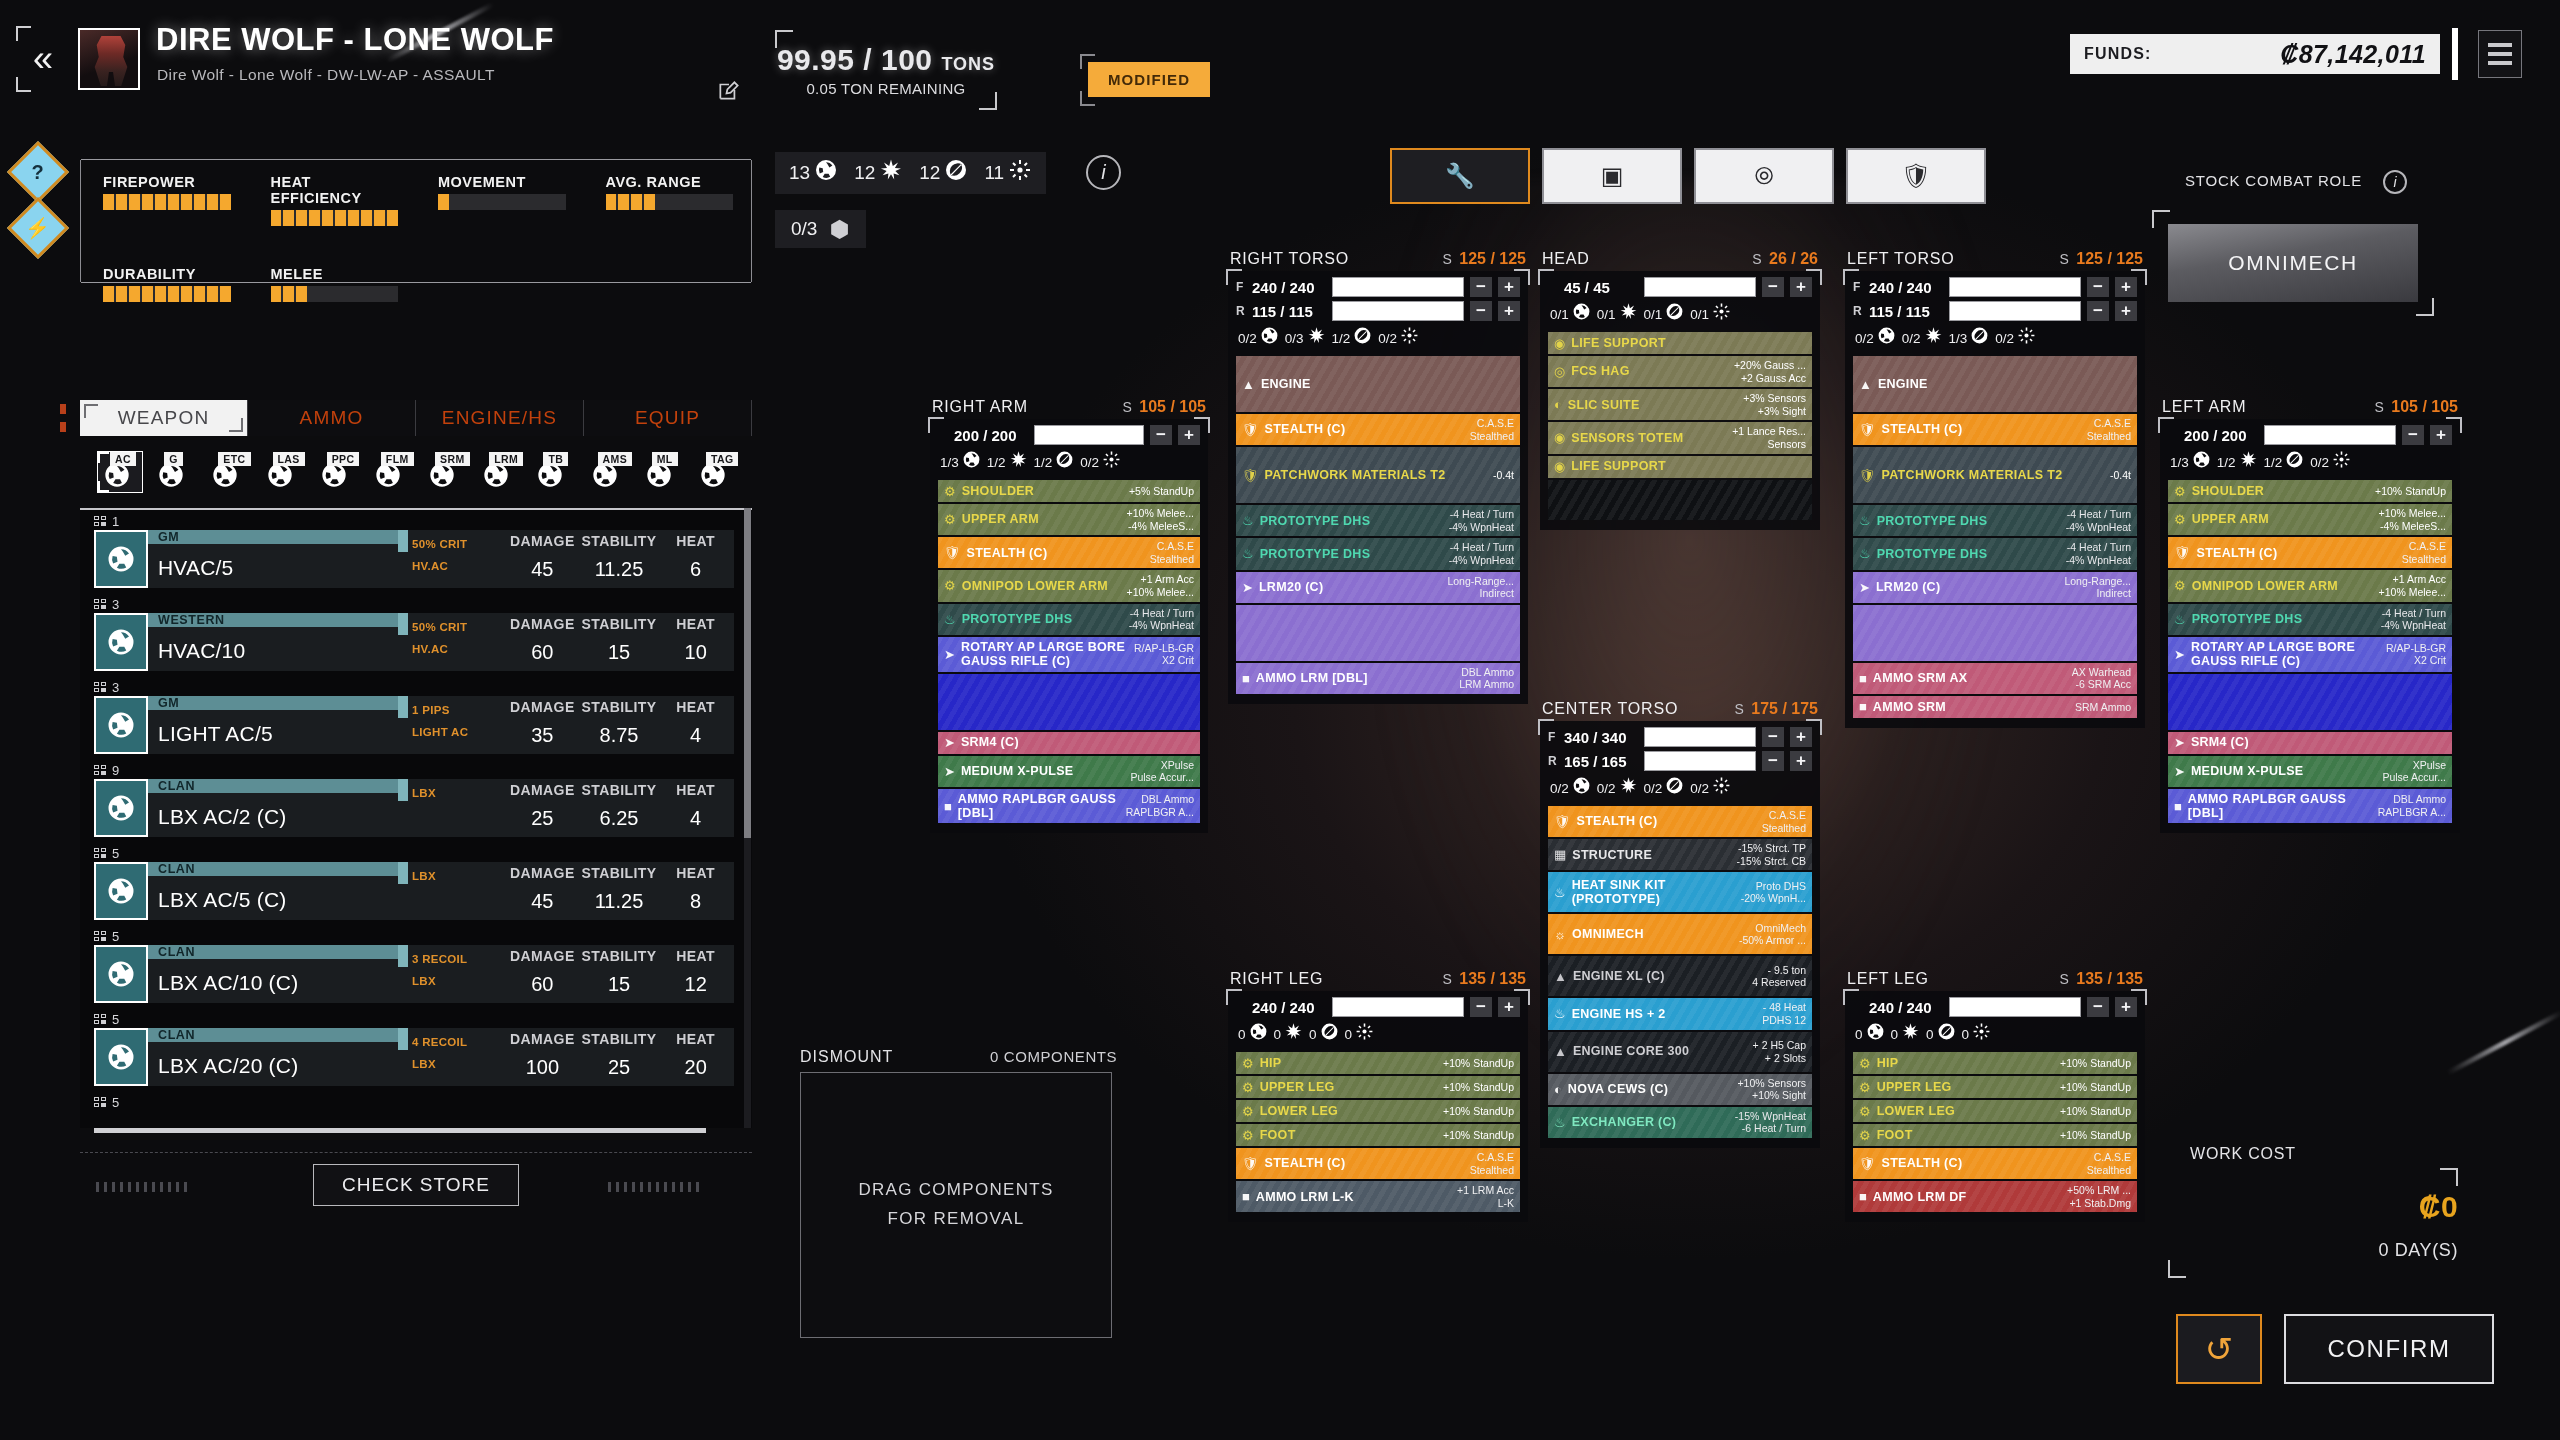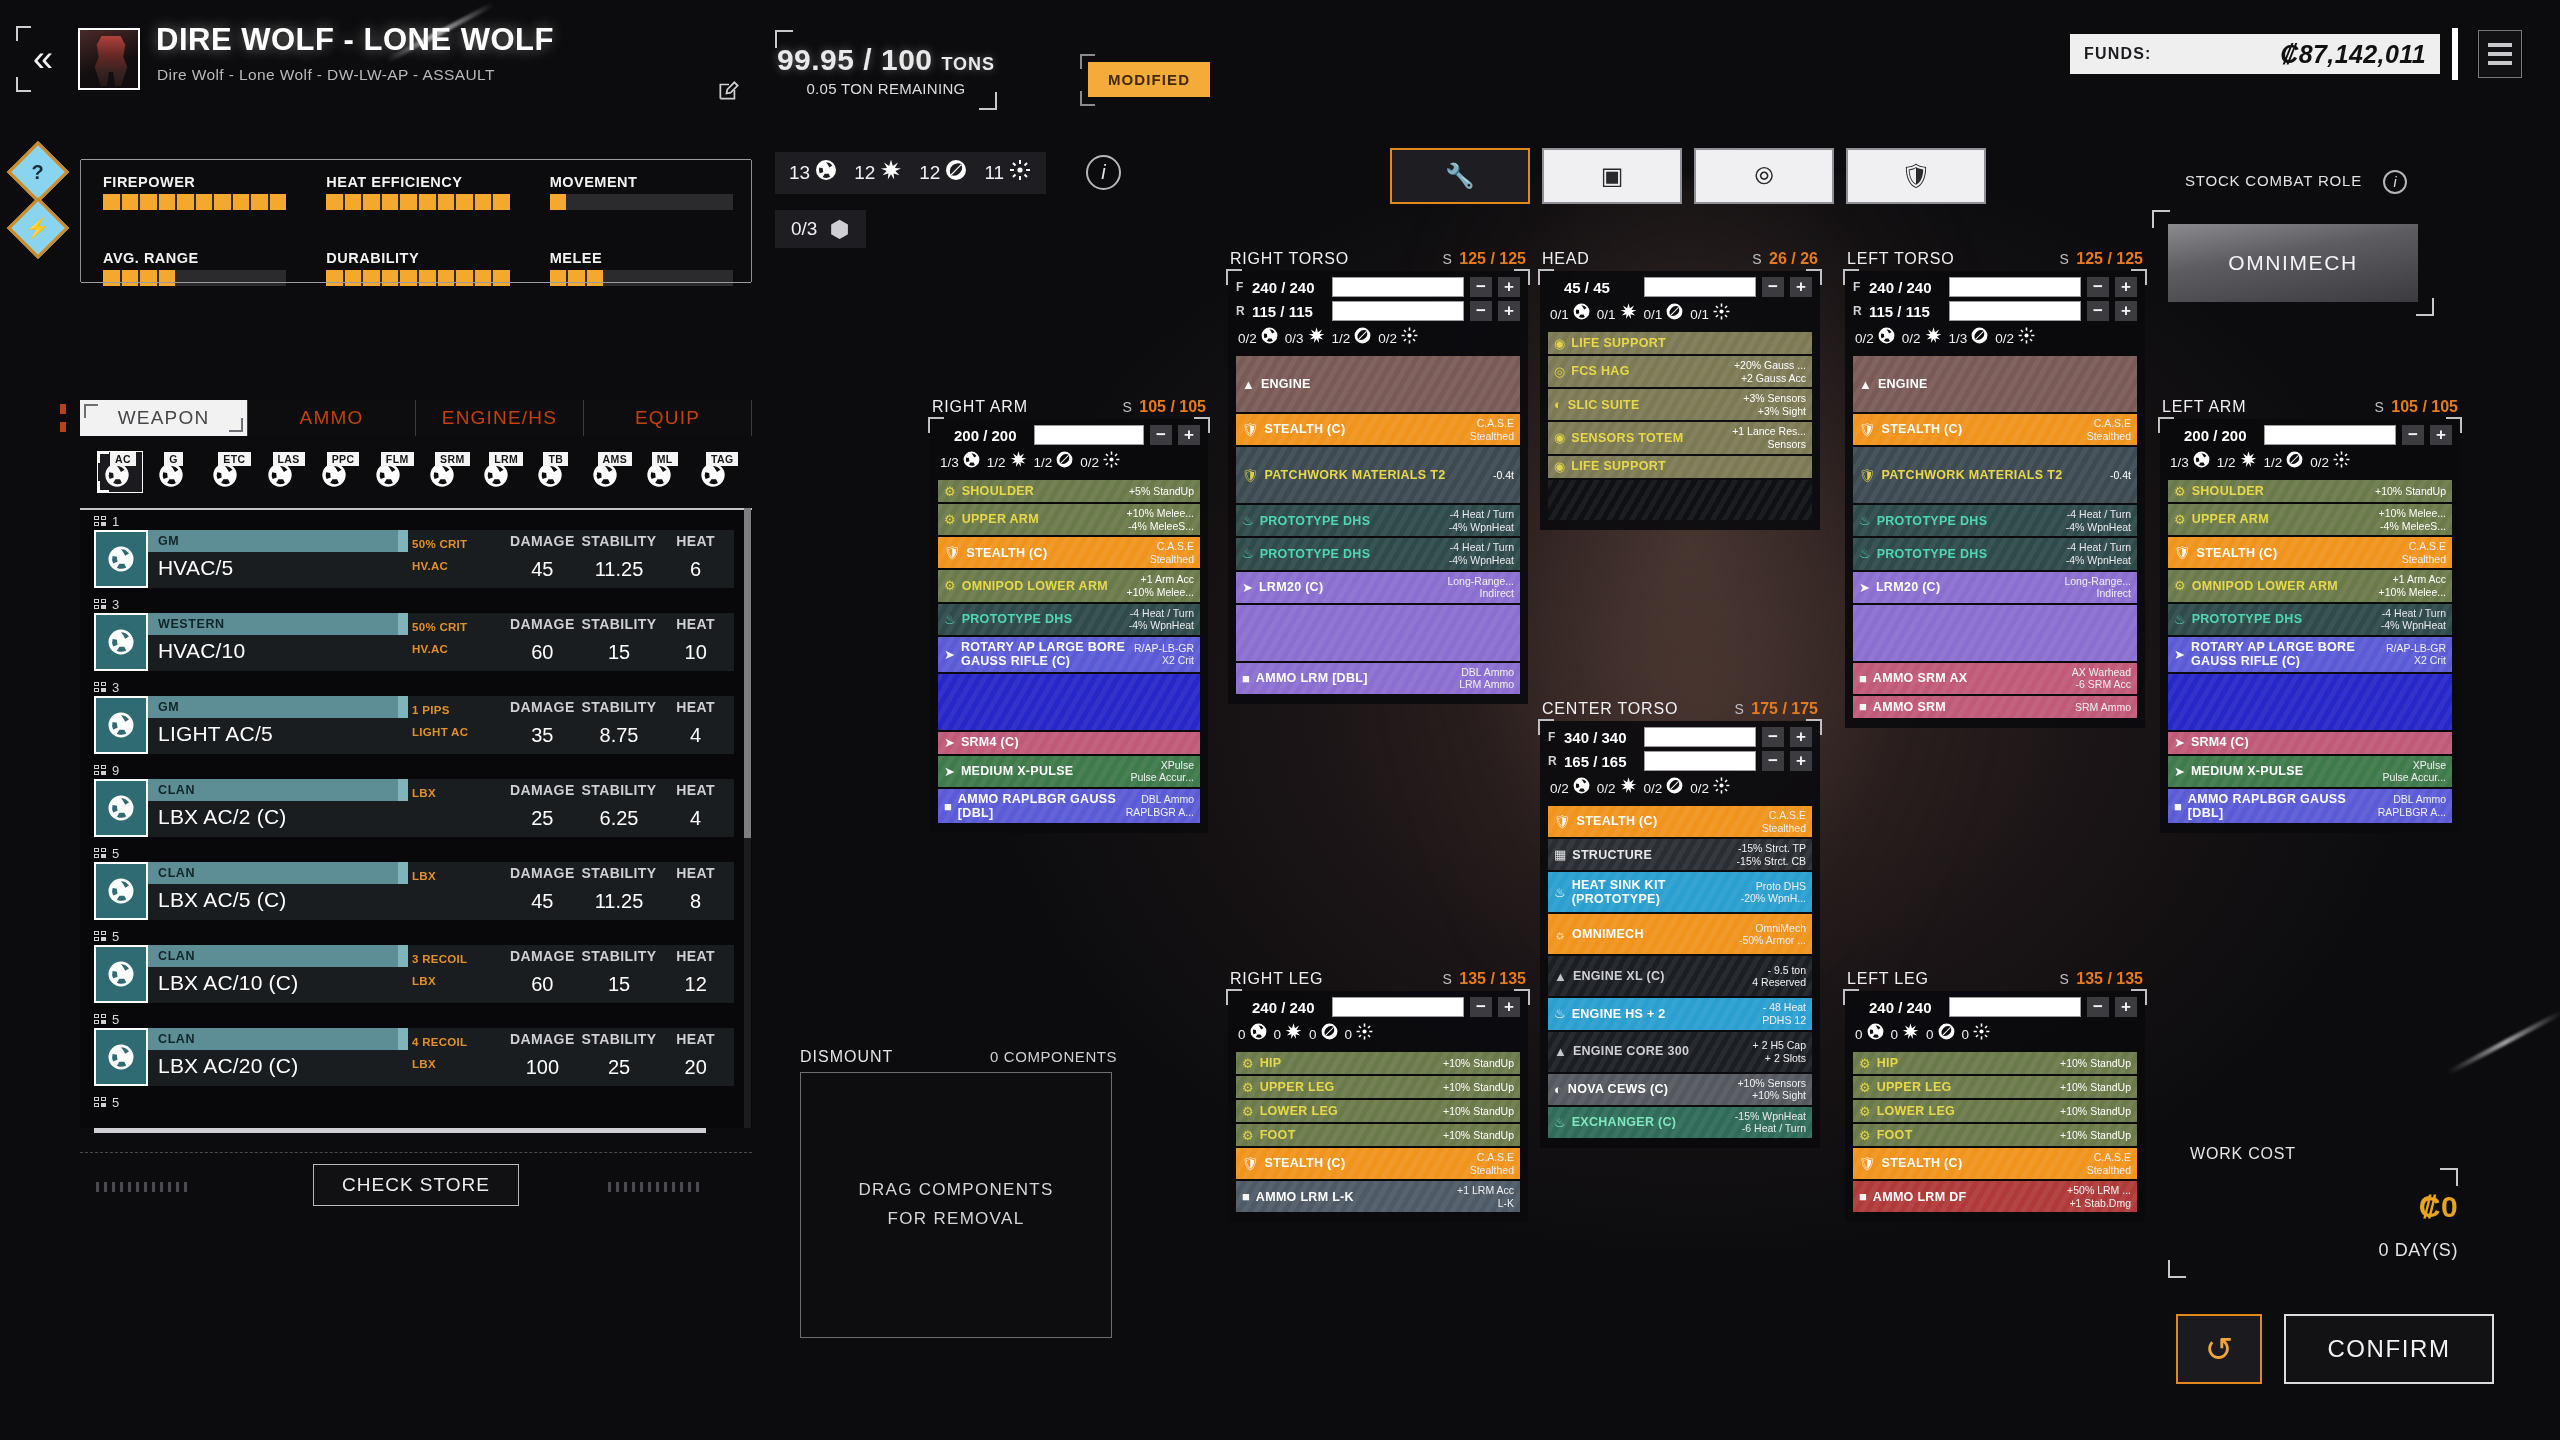--- a/index.html
+++ b/index.html
@@ -52,21 +52,21 @@
      clip-path:polygon(22% 0,78% 0,92% 18%,86% 42%,98% 62%,80% 100%,62% 100%,56% 72%,44% 72%,38% 100%,20% 100%,2% 62%,14% 42%,8% 18%);}
   #mech-title{position:absolute;left:140px;top:4px;font-size:31px;font-weight:bold;letter-spacing:.5px;color:#fff;
      text-shadow:0 0 14px rgba(255,255,255,.45);}
   #mech-sub{position:absolute;left:141px;top:48px;font-size:15.5px;color:#b9b9bd;letter-spacing:.4px;}
   #edit-icon{position:absolute;left:700px;top:60px;width:26px;height:26px;cursor:pointer;}
 
   
   #stats-panel{position:absolute;left:80px;top:160px;width:672px;height:122px;border:1px solid #8d8d92;border-top:none;border-bottom:none;}
   #stats-panel::before{content:"";position:absolute;left:0;top:-1px;width:100%;height:1px;background:#9a9a9f;}
   #stats-panel::after{content:"";position:absolute;left:0;bottom:-1px;width:100%;height:1px;background:#9a9a9f;}
-  .statgrid{position:absolute;left:22px;top:14px;width:630px;display:grid;grid-template-columns:1fr 1fr 1fr;column-gap:18px;row-gap:14px;gap:40px;}
+  .statgrid{position:absolute;left:22px;top:14px;width:630px;display:grid;grid-template-columns:1fr 1fr 1fr 1fr;column-gap:18px;row-gap:14px;gap:40px;}
   .stat .lbl{font-size:14.5px;font-weight:bold;color:#f2f2f2;letter-spacing:.5px;margin-bottom:4px;}
   .bar{height:16px;background:#2b2b2e;display:flex;gap:2px;padding:0;}
   .bar i{flex:1 1 0;background:#2b2b2e;}
   .bar i.on{background:#f5a82e;}
   
   .diamond{position:absolute;left:16px;width:44px;height:44px;transform:rotate(45deg);
      border:3px solid #d08a20;background:#8ad4ef;display:flex;align-items:center;justify-content:center;}
   .diamond span{transform:rotate(-45deg);font-size:20px;font-weight:bold;color:#14303d;}
   #d-help{top:150px;}
   #d-bolt{top:206px;}
@@ -98,21 +98,21 @@
   .wrow{position:relative;height:80px;margin-bottom:3px;}
   .wslots{position:absolute;left:14px;top:4px;font-size:13px;color:#d8d8dc;display:flex;align-items:center;gap:5px;}
   .slotglyph{display:inline-block;width:13px;height:11px;position:relative;}
   .slotglyph i{position:absolute;width:5px;height:4px;border:1.5px solid #cfcfd3;}
   .slotglyph i:nth-child(1){left:0;top:0}.slotglyph i:nth-child(2){left:7px;top:0}
   .slotglyph i:nth-child(3){left:0;top:6px}.slotglyph i:nth-child(4){left:7px;top:6px;background:#cfcfd3;}
   .wbody{position:absolute;left:14px;top:20px;width:640px;height:58px;display:flex;background:#1a1d20;}
   .wicon{width:54px;height:58px;border:2px solid #fff;background:#2f6b73;display:flex;align-items:center;
      justify-content:center;font-size:26px;color:#dff1f3;flex:0 0 54px;}
   .wmid{flex:1 1 auto;position:relative;}
-  .wmanu{position:absolute;left:0;top:0;width:100%;height:22px;background:#5d8e95;display:flex;align-items:center;}
+  .wmanu{position:absolute;left:0;top:0;width:100%;height:14px;background:#5d8e95;display:flex;align-items:center;}
   .wmanu span{padding-left:10px;font-size:12.5px;font-weight:bold;color:#11262a;letter-spacing:.6px;}
   .wmanu .nub{position:absolute;right:0;top:0;width:9px;height:22px;background:#7fb4ba;}
   .wname{position:absolute;left:10px;top:26px;font-size:21px;color:#fff;letter-spacing:.2px;}
   .wtags{width:96px;flex:0 0 96px;padding-left:4px;padding-top:3px;}
   .wtags div{font-size:11.5px;font-weight:bold;color:#e0912c;line-height:22px;letter-spacing:.3px;}
   .wstats{width:230px;flex:0 0 230px;display:flex;}
   .wstat{flex:1 1 0;text-align:center;}
   .wstat .h{font-size:14px;color:#cfcfd3;font-weight:bold;letter-spacing:.4px;padding-top:3px;}
   .wstat .v{font-size:20px;color:#fff;padding-top:9px;}
   #wscroll{position:absolute;left:744px;top:508px;width:7px;height:620px;background:#1c1c20;}

